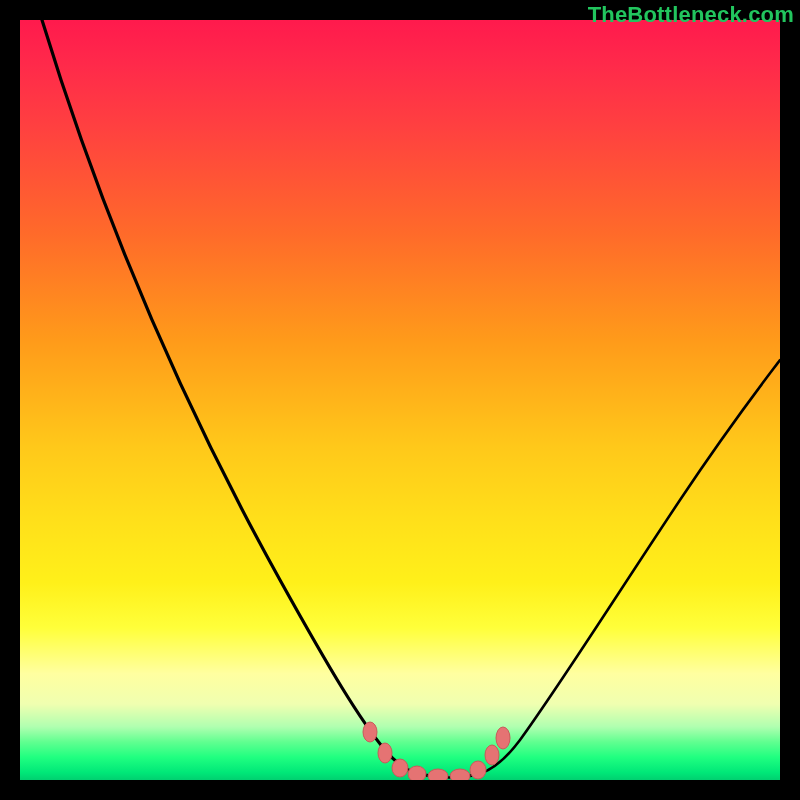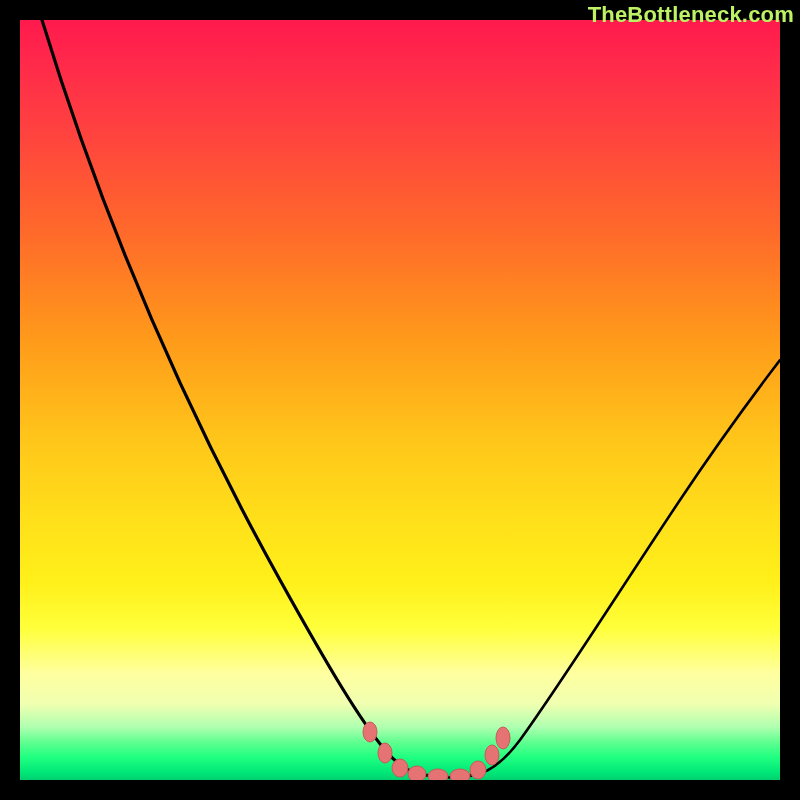--- a/index.html
+++ b/index.html
@@ -39,21 +39,21 @@
       #60ff90 95%,
       #20ff80 97%,
       #00e878 99%,
       #00d070 100%
     );
   }
   .watermark {
     position: absolute;
     top: 2px;
     right: 6px;
-    color: #bef264;
+    color: #22c55e;
     font-size: 22px;
     font-weight: 600;
     letter-spacing: 0.2px;
     user-select: none;
   }
   svg.curves {
     position: absolute;
     inset: 0;
   }
 </style>

